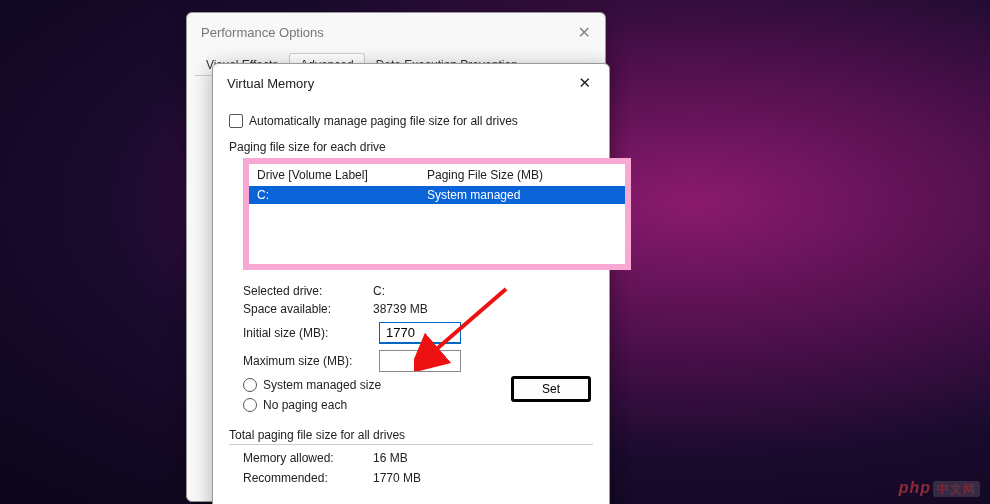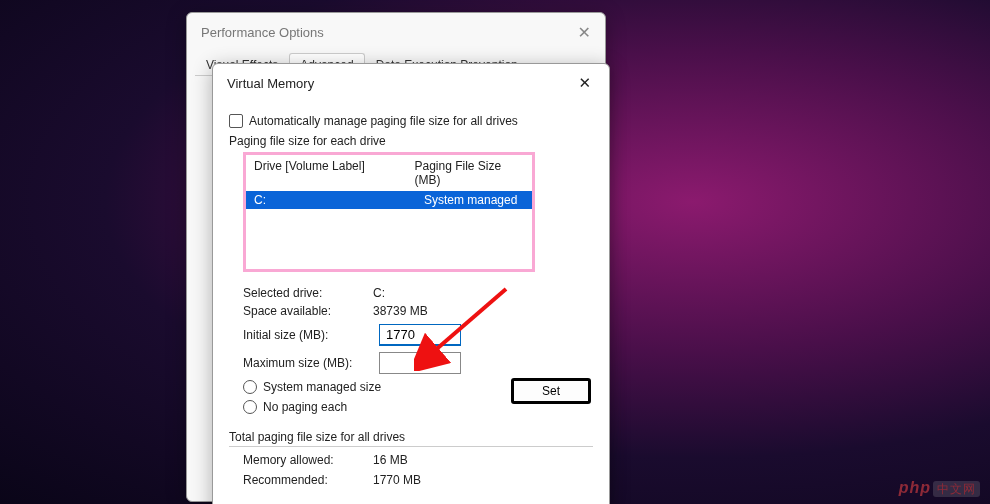--- a/index.html
+++ b/index.html
@@ -16,25 +16,25 @@
     .tabs { display: flex; border-bottom: 1px solid #ccc; margin: 0 8px; position: relative; }
     .tab { padding: 4px 10px; font-size: 12px; color: #333; border: 1px solid transparent; border-bottom: none; cursor: pointer; position: relative; top: 1px; }
     .tab.active { border-color: #ccc; background: #fff; border-radius: 3px 3px 0 0; }
     
     .vm-window { left: 212px; top: 63px; width: 398px; height: 460px; background: #fff; border-radius: 6px; }
     .vm-title { padding: 8px 12px 6px 14px; font-size: 13px; color: #222; display: flex; justify-content: space-between; align-items: center; }
     .vm-close { font-size: 15px; cursor: pointer; padding: 2px 6px; }
     
     .vm-body { padding: 6px 16px; font-size: 12px; color: #222; }
     
-    .checkbox-row { display: flex; align-items: center; gap: 6px; margin: 8px 0 6px 0; }
+    .checkbox-row { display: flex; align-items: center; gap: 6px; margin: 8px 0 12px 0; }
     .checkbox { width: 14px; height: 14px; border: 1px solid #555; border-radius: 2px; }
     
     .group-label { font-size: 12px; margin-top: 4px; }
-    .drive-list-wrap { border: 3px solid #f9a8d4; margin: 4px 0 0 14px; background: #fff; width: 292px; }
+    .drive-list-wrap { border: 6px solid #f9a8d4; margin: 4px 0 0 14px; background: #fff; width: 388px; }
     .drive-header { display: flex; padding: 4px 8px; font-size: 12px; }
     .drive-header .c1 { width: 170px; }
     .drive-list { height: 78px; overflow: auto; border-top: 0; }
     .drive-row { display: flex; padding: 2px 8px; font-size: 12px; }
     .drive-row .c1 { width: 170px; }
     .drive-row.selected { background: #0a64d8; color: #fff; }
     
     .info-row { display: flex; margin-top: 4px; font-size: 12px; }
     .info-label { width: 130px; }
     

